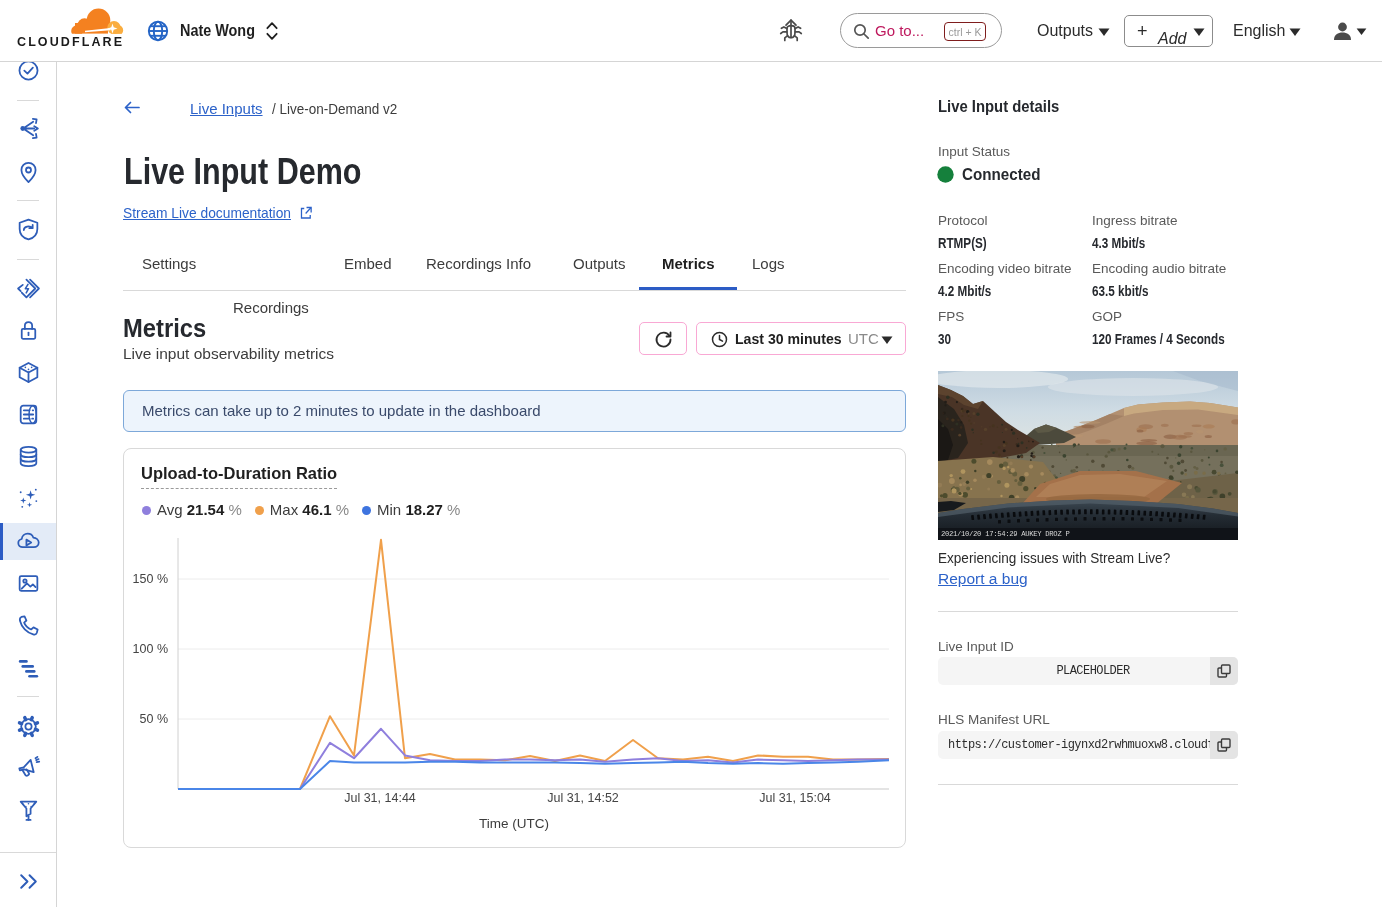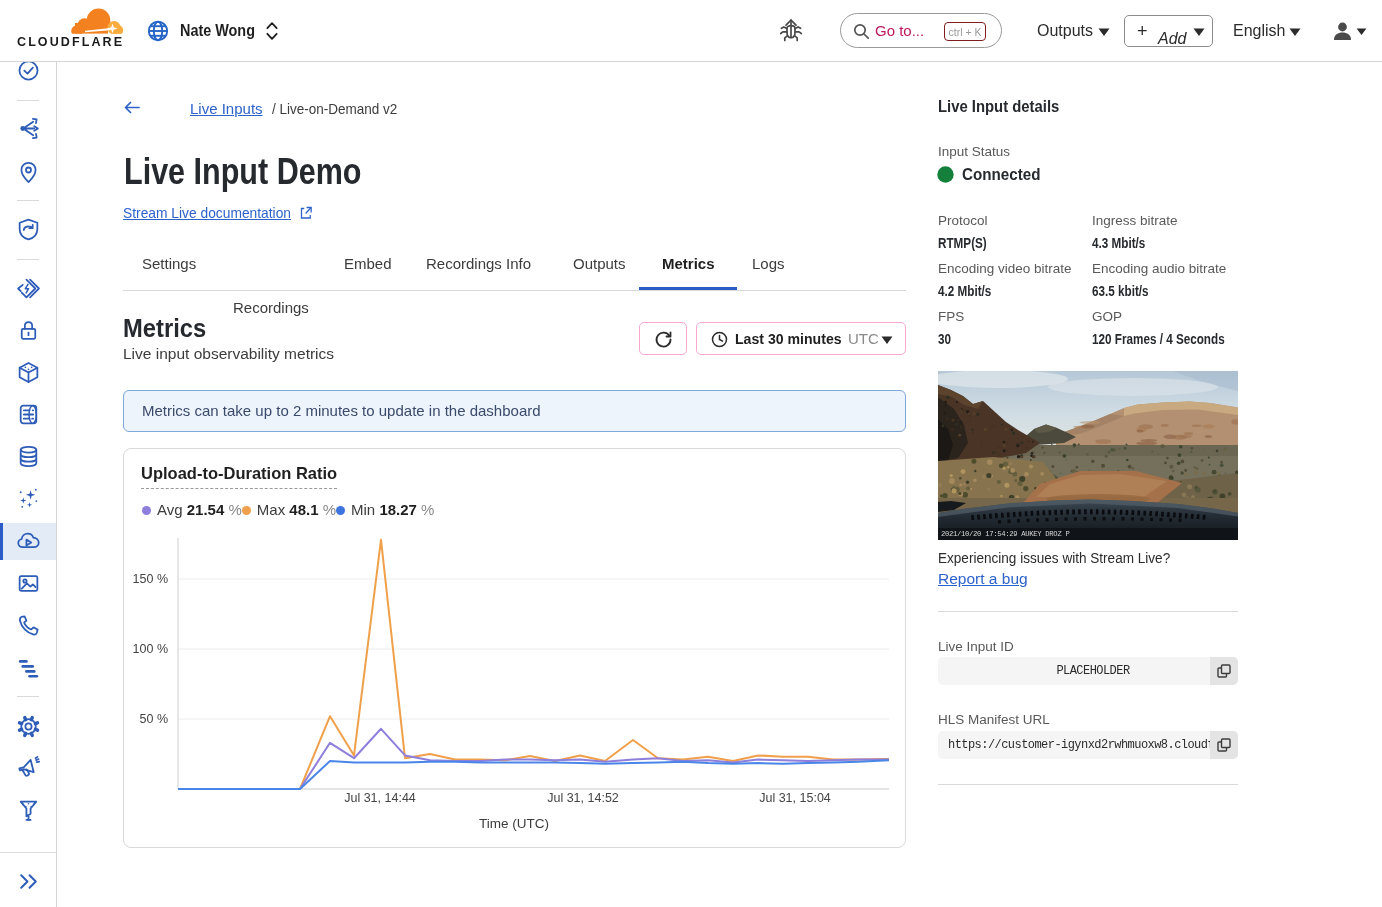--- a/index.html
+++ b/index.html
@@ -43,21 +43,21 @@
 .btn { position:absolute; border:1px solid #f9a8d4; border-radius:5px; background:#fff;text-align:right; }
 #refreshbtn { top:322px; left:639px; width:48px; height:33px; }
 #rangebtn { top:322px; left:696px; width:210px; height:33px; font-size:15px; color:#1f1f1f; }
 #rangebtn .rb { position:absolute; left:38px; top:7px; font-weight:bold; transform:scaleX(0.94); transform-origin:left; white-space:nowrap; }
 #rangebtn .ru { position:absolute; left:151px; top:7px; color:#8a8a8a; }
 
 #banner { position:absolute; top:390px; left:123px; width:783px; height:42px; background:#edf4fc; border:1px solid #7da8d9; border-radius:6px; font-size:15px; color:#3a4a6b; line-height:39px; padding-left:18px; }
 
 #card { position:absolute; top:448px; left:123px; width:783px; height:400px; border:1px solid #d9d9d9; border-radius:8px; background:#fff; }
 .ctitle { position:absolute; top:464px; left:141px; font-size:16.5px; font-weight:bold; color:#1f1f1f; border-bottom:1px dashed #9a9a9a; padding-bottom:5px; }
-#legend { position:absolute; top:501px; left:142px; display:flex; font-size:15px; color:#3c3c3c; align-items:center; }
+#legend { position:absolute; top:501px; left:142px; display:flex; gap:13px; font-size:15px; color:#3c3c3c; align-items:center; }
 .dot { display:inline-block; width:9px; height:9px; border-radius:50%; margin-right:6px; }
 #legend b { color:#1f1f1f; }
 #legend .pct { color:#8a8a8a; }
 #chartsvg { position:absolute; top:448px; left:123px; }
 
 
 .rp { position:absolute; left:938px; }
 #panelh { top:97px; font-size:16.5px; font-weight:bold; color:#26292e; transform:scaleX(0.9); transform-origin:left; }
 .lbl { font-size:13.5px; color:#595959; }
 .val { font-size:15px; font-weight:bold; color:#26292e; transform:scaleX(0.78); transform-origin:left; white-space:nowrap; }
@@ -308,21 +308,21 @@
   <span class="ru">UTC</span>
   <svg class="abs" style="left:184px; top:13px;" width="12" height="9" viewBox="0 0 12 9">
       <path d="M0.5 0.5 L11.5 0.5 L6 8 Z" fill="#2b2b2b"></path>
     </svg>
 </div>
 <div id="banner">Metrics can take up to 2 minutes to update in the dashboard</div>
 <div id="card"></div>
 <div class="ctitle">Upload-to-Duration Ratio</div>
 <div id="legend">
   <span><span class="dot" style="background:#8f7fdd"></span>Avg <b>21.54</b> <span class="pct">%</span></span>
-  <span><span class="dot" style="background:#f0a04b"></span>Max <b>48.1</b> <span class="pct">%</span></span>
+  <span><span class="dot" style="background:#f0a04b"></span>Max <b>46.1</b> <span class="pct">%</span></span>
   <span><span class="dot" style="background:#3e74df"></span>Min <b>18.27</b> <span class="pct">%</span></span>
 </div>
 <svg id="chartsvg" width="783" height="400" viewBox="0 0 783 400">
     <line x1="55" y1="271.0" x2="766" y2="271.0" stroke="#ececec" stroke-width="1"></line>
     <text x="45" y="275.0" font-size="12.5" fill="#444" text-anchor="end" font-family="Liberation Sans, sans-serif">50 %</text>
     <line x1="55" y1="201.0" x2="766" y2="201.0" stroke="#ececec" stroke-width="1"></line>
     <text x="45" y="205.0" font-size="12.5" fill="#444" text-anchor="end" font-family="Liberation Sans, sans-serif">100 %</text>
     <line x1="55" y1="131.0" x2="766" y2="131.0" stroke="#ececec" stroke-width="1"></line>
     <text x="45" y="135.0" font-size="12.5" fill="#444" text-anchor="end" font-family="Liberation Sans, sans-serif">150 %</text>
     <line x1="55" y1="90" x2="55" y2="341" stroke="#d0d0d0" stroke-width="1"></line>

